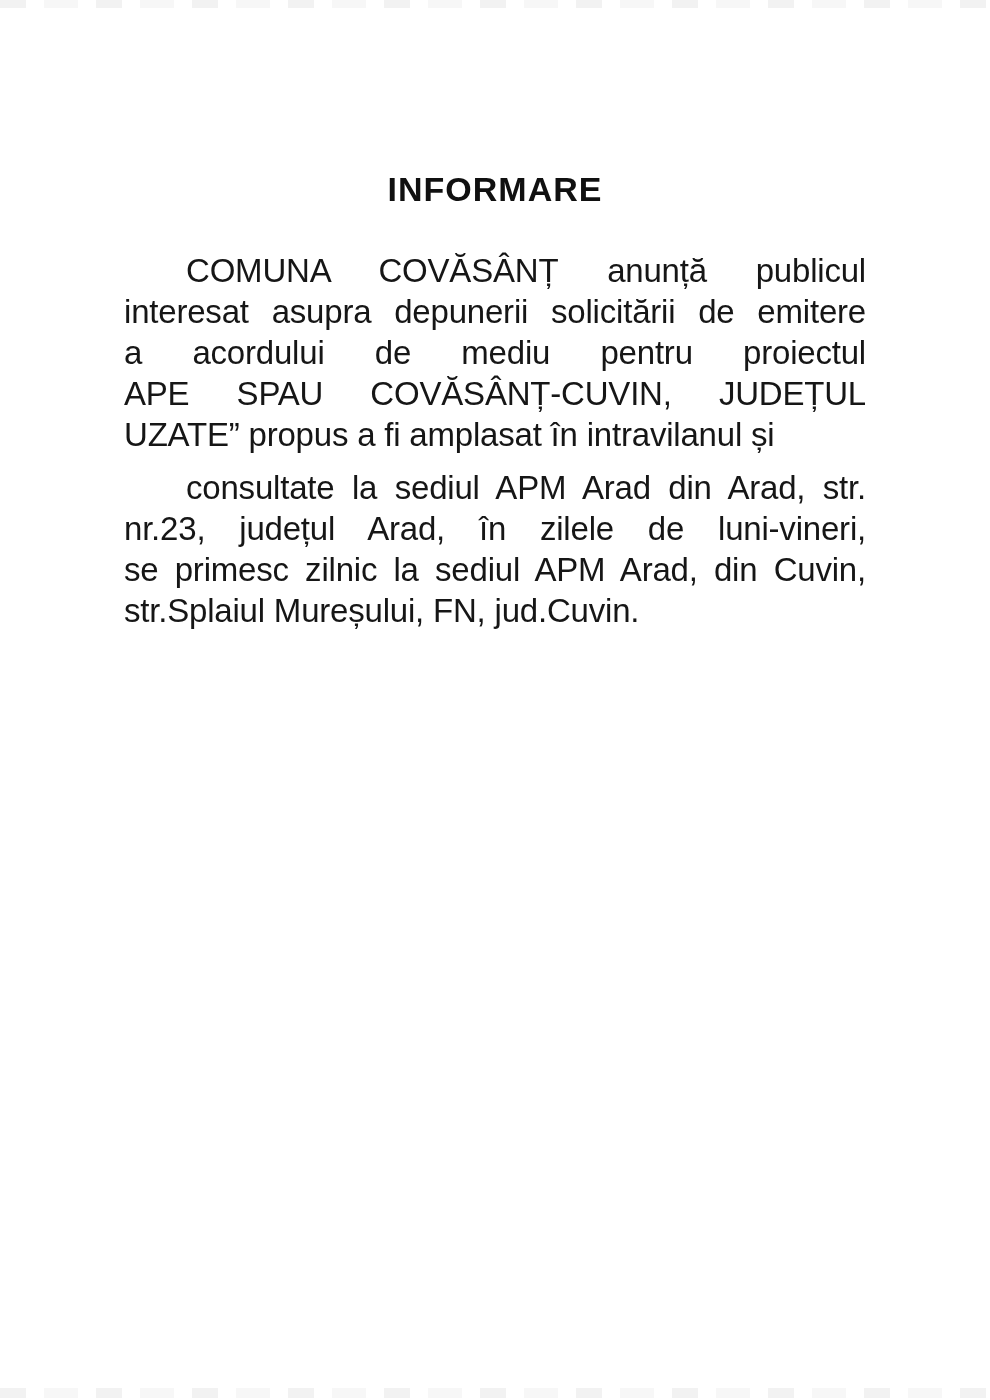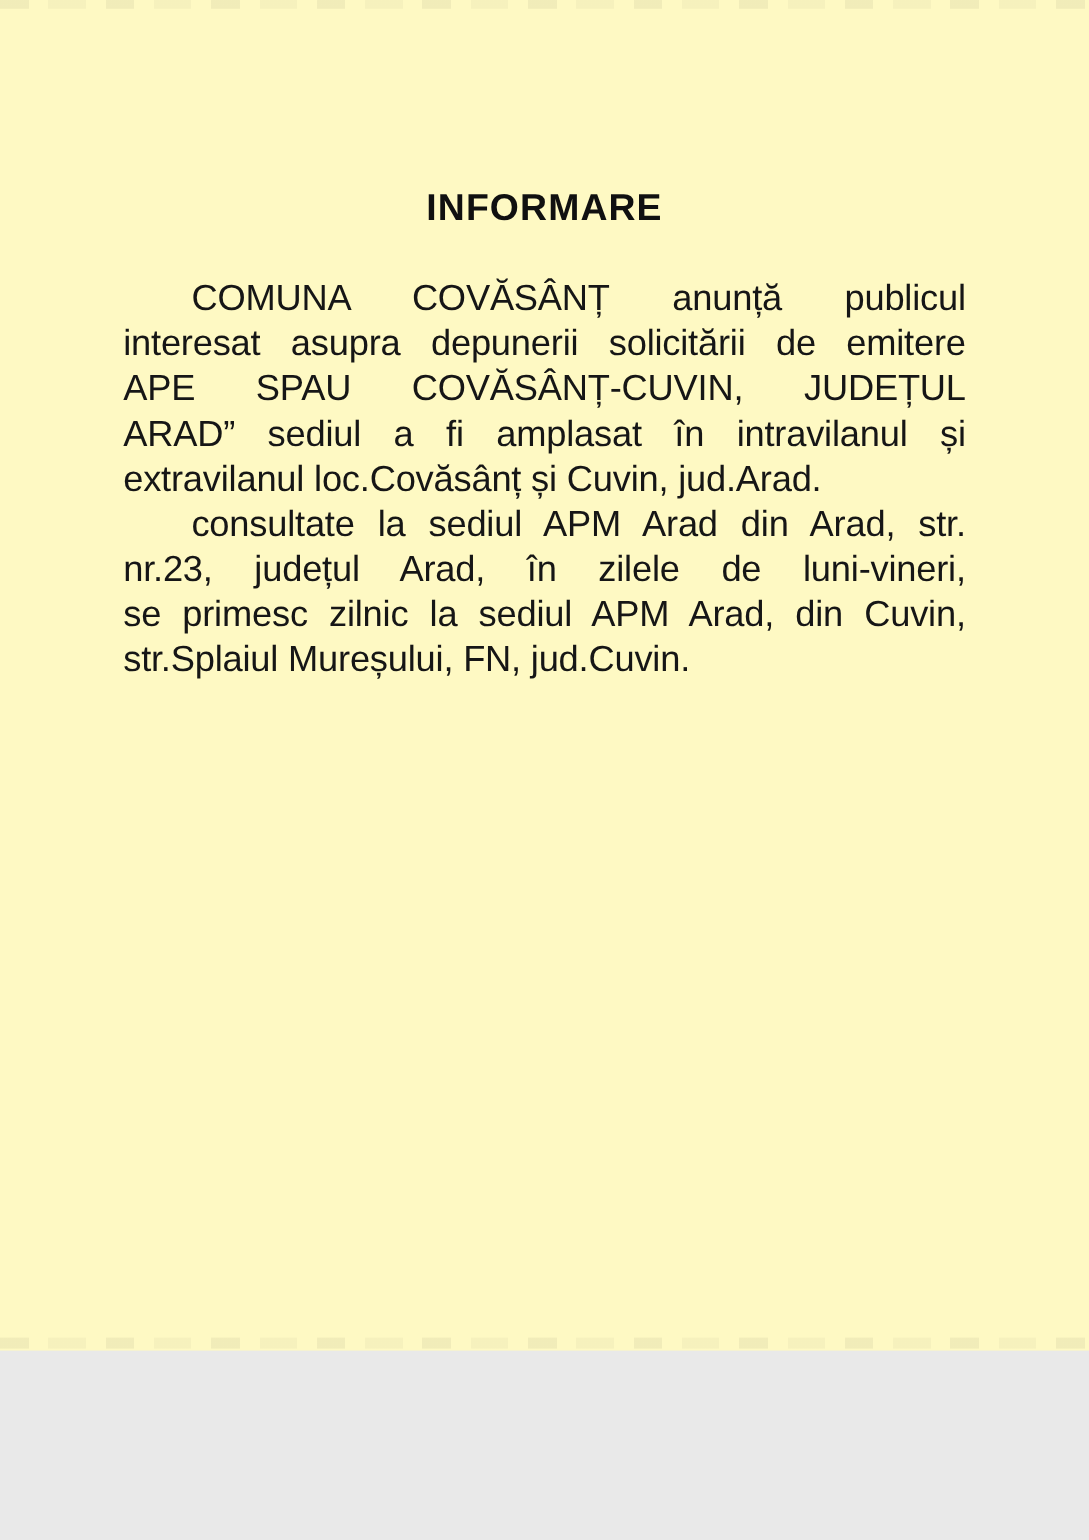--- a/index.html
+++ b/index.html
@@ -3,23 +3,23 @@
 <meta charset="utf-8">
 <style>
   html, body {
     margin: 0;
     padding: 0;
     background: #e9e9e9;
   }
   .page {
     position: relative;
     width: 990px;
-    height: 1228px;
+    height: 1400px;
     margin: 0 auto;
-    background: #fef9c3;
+    background: #ffffff;
     overflow: hidden;
     font-family: "Liberation Sans", sans-serif;
     color: #141414;
   }
   
   .scan-noise {
     position: absolute;
     left: 0;
     right: 0;
     height: 8px;
@@ -44,21 +44,21 @@
     line-height: 42px;
     color: #101010;
   }
   .body-text {
     margin: 40px 112px 0 112px; 
     font-size: 33px;
     font-weight: 400;
     color: #161616;
   }
   .paragraph {
-    margin: 0;
+    margin: 12px;
   }
   .line {
     text-align: justify;
     text-align-last: justify;
     line-height: 41px;
     white-space: normal;
     letter-spacing: -0.2px;
   }
   
   .paragraph .line:first-child {
@@ -74,23 +74,23 @@
 
 <div class="page">
   <div class="scan-noise top"></div>
 
   <h1 class="title">INFORMARE</h1>
 
   <div class="body-text">
       <div class="paragraph">
         <div class="line">COMUNA COVĂSÂNȚ anunță publicul</div>
         <div class="line">interesat asupra depunerii solicitării de emitere</div>
+        <div class="line">a acordului de mediu pentru proiectul</div>
         <div class="line">APE SPAU COVĂSÂNȚ-CUVIN, JUDEȚUL</div>
-        <div class="line">ARAD” sediul a fi amplasat în intravilanul și</div>
-        <div class="line">extravilanul loc.Covăsânț și Cuvin, jud.Arad.</div>
+        <div class="line">UZATE” propus a fi amplasat în intravilanul și</div>
       </div>
       <div class="paragraph">
         <div class="line">consultate la sediul APM Arad din Arad, str.</div>
         <div class="line">nr.23, județul Arad, în zilele de luni-vineri,</div>
         <div class="line">se primesc zilnic la sediul APM Arad, din Cuvin,</div>
         <div class="line">str.Splaiul Mureșului, FN, jud.Cuvin.</div>
       </div>
     </div>
 
   <div class="scan-noise bottom"></div>

